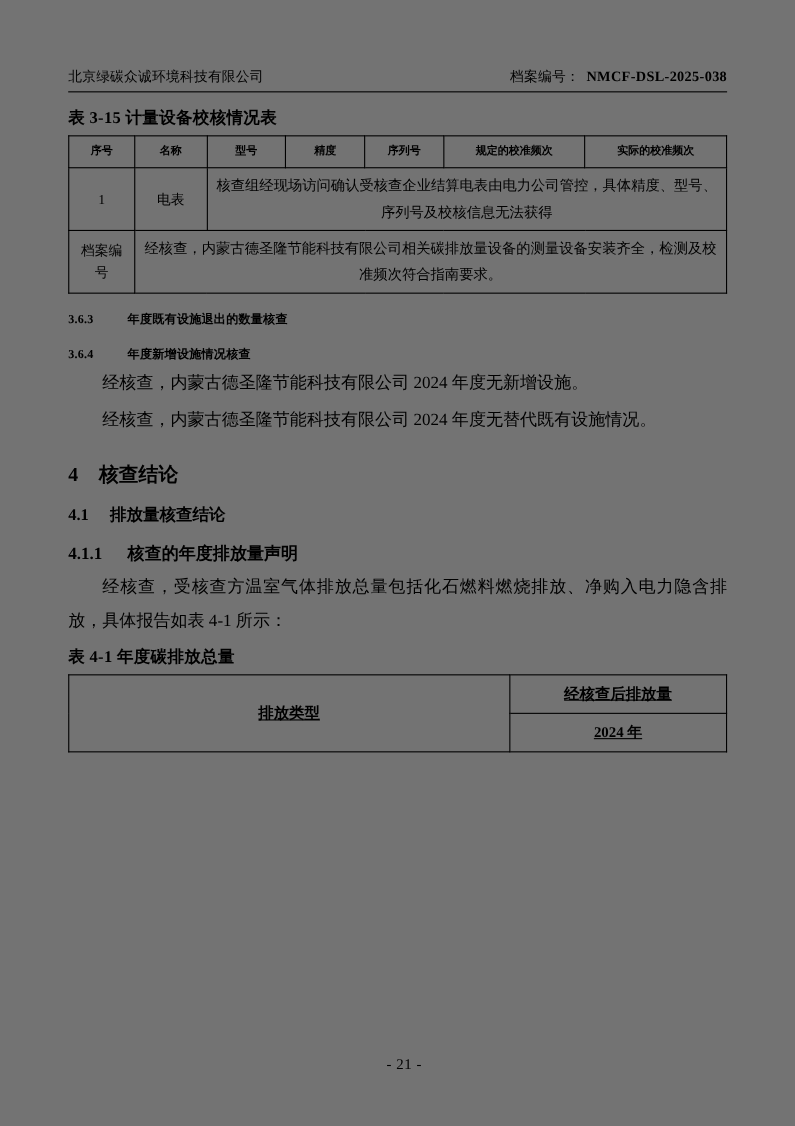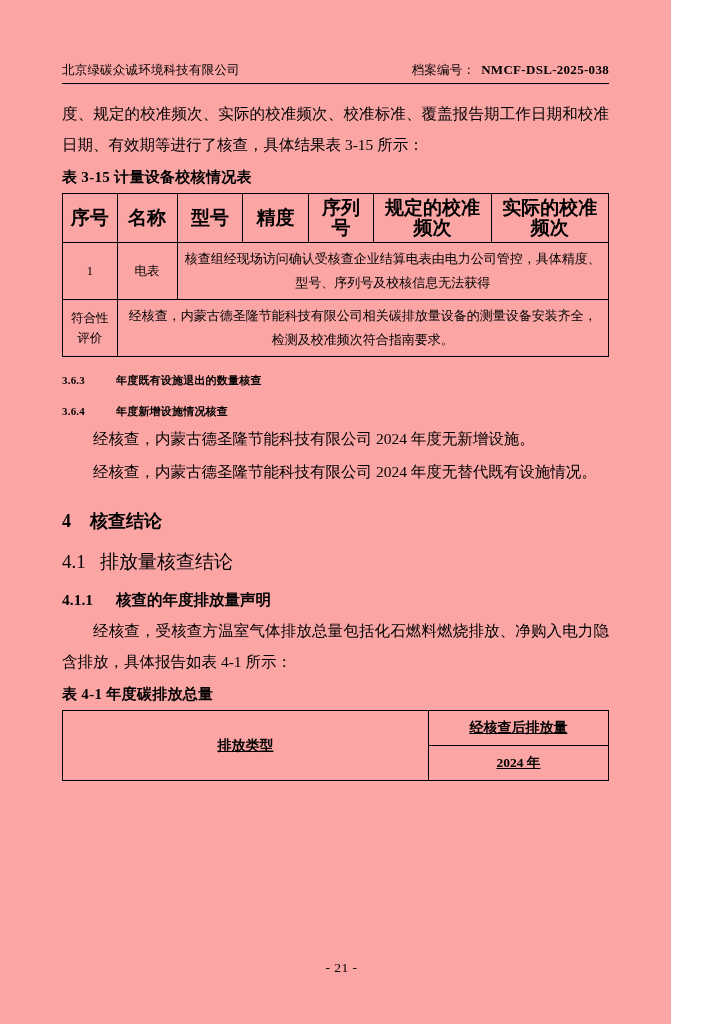--- a/index.html
+++ b/index.html
@@ -10,25 +10,25 @@
   body {
     width: 723px;
     height: 1024px;
     font-family: "Liberation Serif", "DejaVu Serif", serif;
     color: #000000;
     position: relative;
     overflow: hidden;
   }
   .page {
     position: relative;
-    width: 671px;
+    width: 723px;
     height: 1024px;
     box-sizing: border-box;
     padding: 44px 62px 0 62px;
-    background: #fca5a5;
+    background: #737373;
   }
 
   
   .header {
     display: flex;
     align-items: baseline;
     justify-content: space-between;
     font-size: 12.5px;
     letter-spacing: 0.2px;
     padding-bottom: 4px;
@@ -82,21 +82,21 @@
   }
   table.doc td, table.doc th {
     border: 1px solid #000;
     padding: 4px 5px;
     text-align: center;
     vertical-align: middle;
     font-weight: normal;
   }
   table.doc th {
     font-weight: bold;
-    font-size: 19px;
+    font-size: 10px;
   }
   td.left-text {
     text-align: justify;
     text-justify: inter-ideograph;
     padding: 6px 8px;
     line-height: 24px;
     font-size: 13px;
   }
 
   
@@ -107,22 +107,22 @@
     letter-spacing: 0.2px;
   }
   h3.sec .num { display: inline-block; min-width: 54px; }
   h2.sec1 {
     font-size: 18px;
     font-weight: bold;
     margin: 22px 0 8px 0;
   }
   h2.sec1 .num { display: inline-block; min-width: 28px; }
   h3.sec2 {
-    font-size: 19px;
-    font-weight: normal;
+    font-size: 15px;
+    font-weight: bold;
     margin: 16px 0 4px 0;
   }
   h3.sec2 .num { display: inline-block; min-width: 38px; }
   h3.sec3 {
     font-size: 15.5px;
     font-weight: bold;
     margin: 15px 0 4px 0;
   }
   h3.sec3 .num { display: inline-block; min-width: 54px; }
 
@@ -161,21 +161,20 @@
 
   <div class="header">
     <div class="left">北京绿碳众诚环境科技有限公司</div>
     <div class="right">
       <span class="archive-label">档案编号：</span>
       <span class="archive-no">NMCF-DSL-2025-038</span>
     </div>
   </div>
   <div class="header-rule"></div>
 
-  <p class="para">度、规定的校准频次、实际的校准频次、校准标准、覆盖报告期工作日期和校准日期、有效期等进行了核查，具体结果表 3-15 所示：</p>
 
   <div class="tbl-caption">表 3-15  计量设备校核情况表</div>
 
   <table class="doc">
     <colgroup>
       <col style="width:10%">
       <col style="width:11%">
       <col style="width:12%">
       <col style="width:12%">
       <col style="width:12%">
@@ -191,21 +190,21 @@
       <th>序列号</th>
       <th>规定的校准频次</th>
       <th>实际的校准频次</th>
     </tr>
     <tr>
       <td>1</td>
       <td>电表</td>
       <td class="left-text" colspan="5">核查组经现场访问确认受核查企业结算电表由电力公司管控，具体精度、型号、序列号及校核信息无法获得</td>
     </tr>
     <tr>
-      <td>符合性评价</td>
+      <td>档案编号</td>
       <td class="left-text" colspan="6">经核查，内蒙古德圣隆节能科技有限公司相关碳排放量设备的测量设备安装齐全，检测及校准频次符合指南要求。</td>
     </tr>
   </tbody>
     </table>
 
   <h3 class="sec">
     <span class="num">3.6.3</span><span>年度既有设施退出的数量核查</span>
   </h3>
 
   <h3 class="sec">

